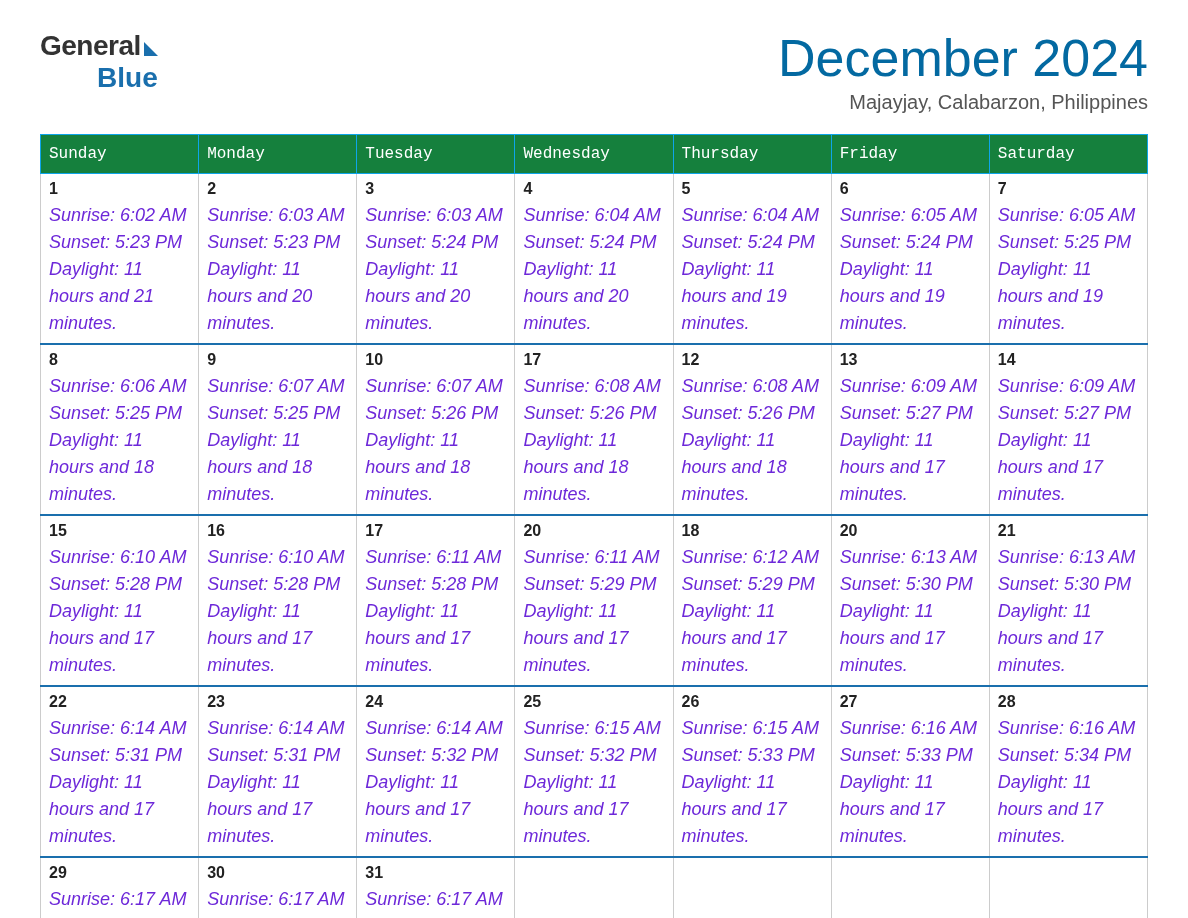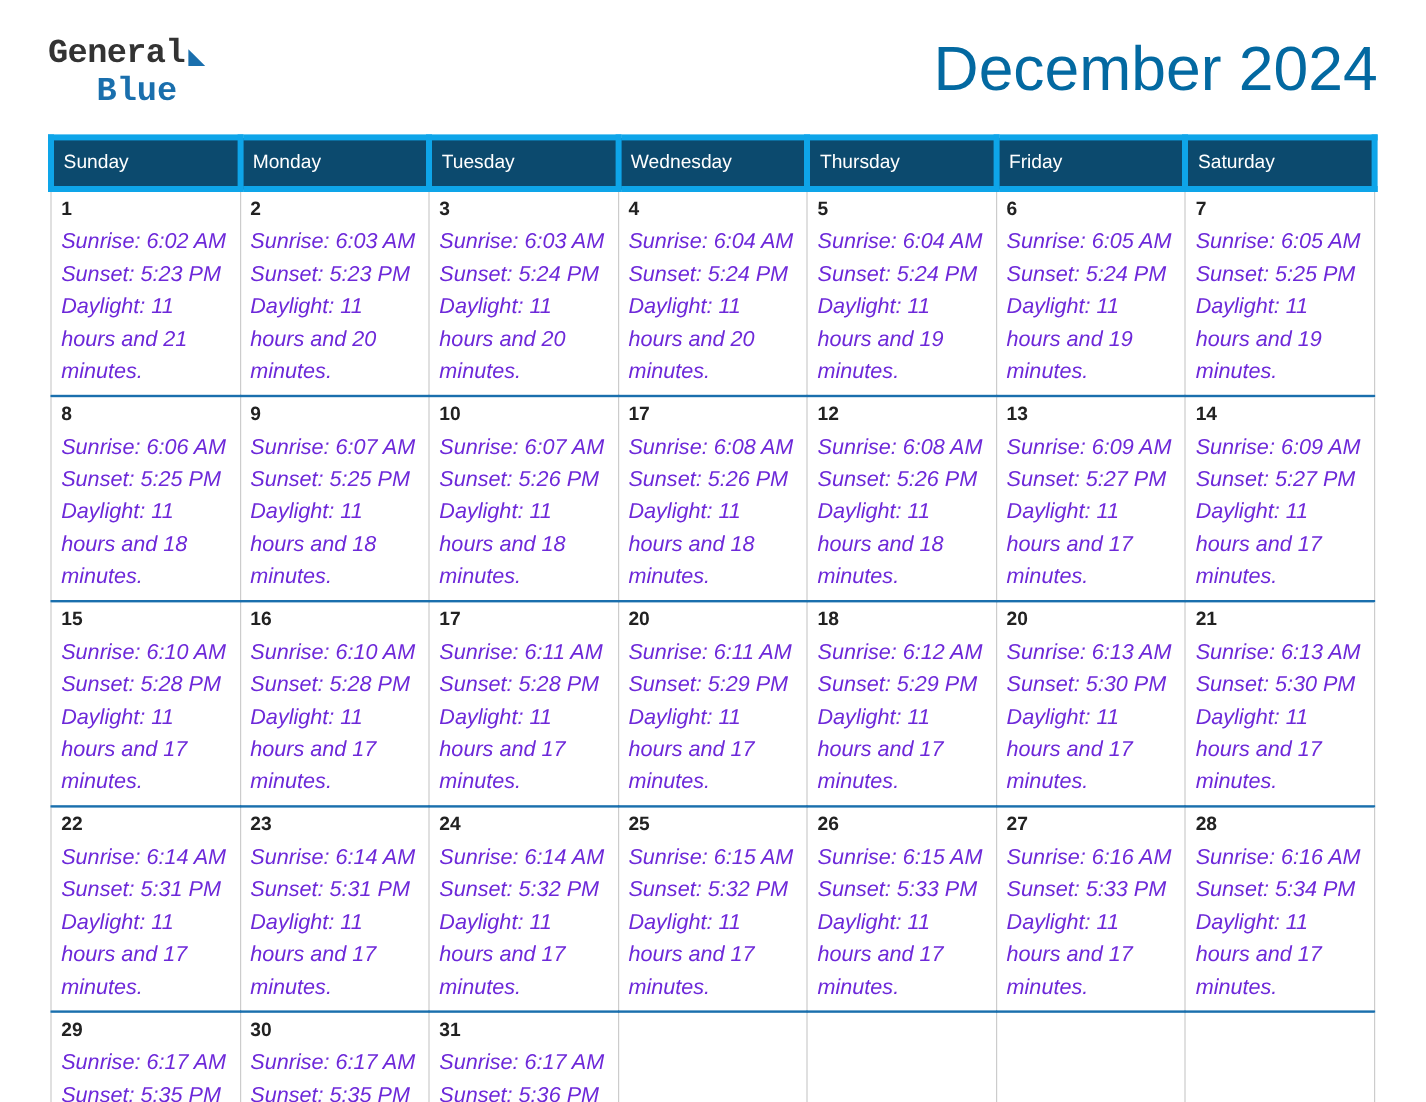--- a/index.html
+++ b/index.html
@@ -12,22 +12,21 @@
     }
     .header {
       display: flex;
       justify-content: space-between;
       align-items: flex-start;
       margin-bottom: 20px;
     }
     .logo {
       display: flex;
       flex-direction: column;
-      align-items: center;
-      font-family: Liberation Mono, monospace;
+      align-items: flex-end;
     }
     .logo-top {
       display: flex;
       align-items: center;
     }
     .logo-general {
       font-size: 28px;
       font-weight: bold;
       color: #333;
       letter-spacing: -0.5px;
@@ -60,27 +59,28 @@
       font-size: 20px;
       color: #555;
       margin-top: 4px;
     }
     table {
       width: 100%;
       border-collapse: collapse;
       table-layout: fixed;
     }
     thead tr th {
-      background-color: #0c4a6e;
+      background-color: #15803d;
       color: #fff;
       padding: 10px 8px;
       font-size: 16px;
       font-weight: normal;
       text-align: left;
-      border: 5px solid #0ea5e9;
+      border: 1px solid #0ea5e9;
+      font-family: Liberation Mono, monospace;
     }
     tbody tr td {
       border: 1px solid #ccc;
       vertical-align: top;
       padding: 6px 8px;
       font-size: 13px;
       color: #222;
       height: 110px;
     }
     tbody tr td .day-number {
@@ -109,20 +109,21 @@
 <div class="header">
   <div class="logo">
     <div class="logo-top">
       <span class="logo-general">General</span>
       <div class="logo-arrow"></div>
     </div>
     <span class="logo-blue">Blue</span>
   </div>
   <div class="title-block">
     <div class="month-title">December 2024</div>
+    <div class="location">Majayjay, Calabarzon, Philippines</div>
   </div>
 </div>
 
 <table>
   <thead>
     <tr>
     <th>Sunday</th>
         <th>Monday</th>
         <th>Tuesday</th>
         <th>Wednesday</th>

